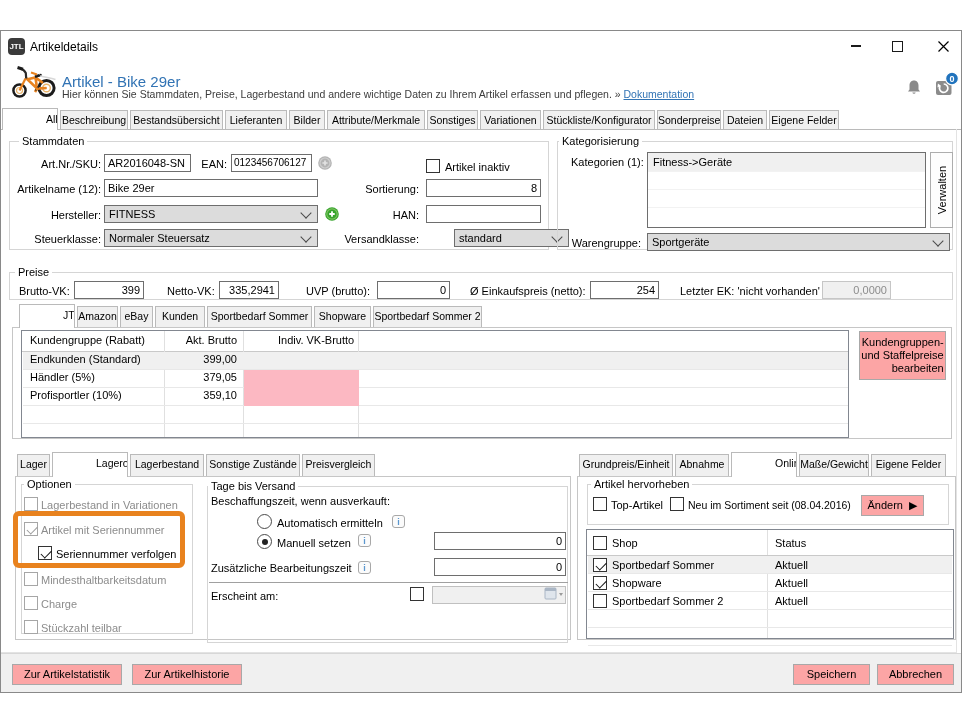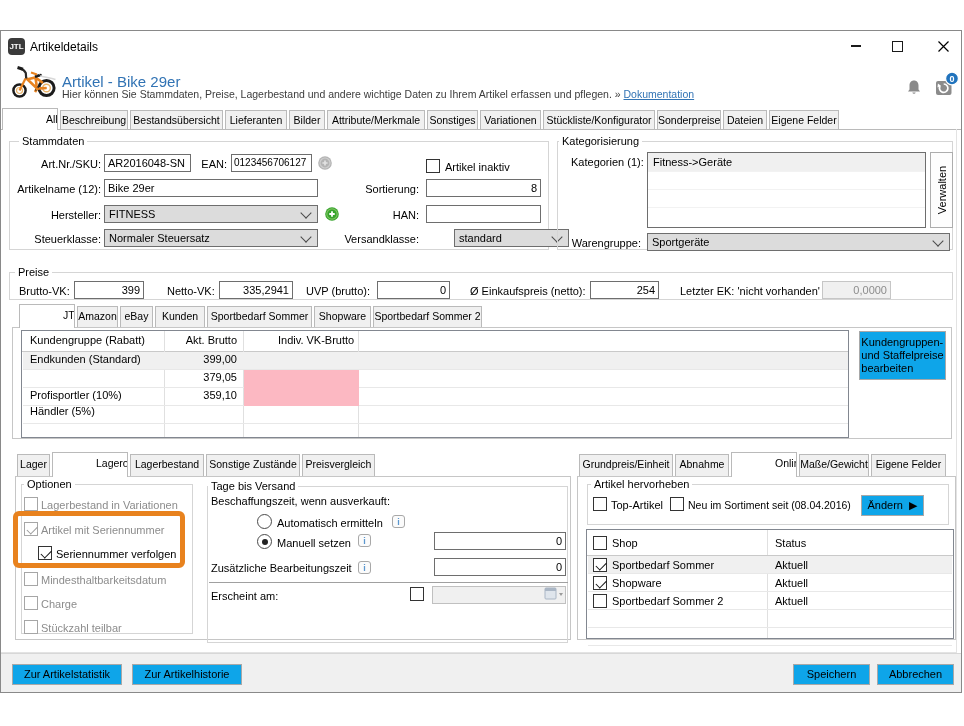--- a/index.html
+++ b/index.html
@@ -13,21 +13,21 @@
 .combo { position:absolute; border:1px solid #6e6e6e; background:#dcdcdc; font-size:11px; color:#000; line-height:16px; padding:0 4px; white-space:nowrap; overflow:hidden; }
 .combo::after { content:""; position:absolute; right:7px; top:3px; width:7px; height:7px; border-right:1.8px solid #4a4a4a; border-bottom:1.8px solid #4a4a4a; transform:rotate(45deg); }
 .grp { position:absolute; border:1px solid #d5d5d5; }
 .glab { position:absolute; top:-7px; left:9px; background:#fff; padding:0 3px; font-size:11px; line-height:13px; white-space:nowrap; }
 .cb { position:absolute; width:14px; height:14px; border:1px solid #333; background:#fff; }
 .cb.dis { border-color:#a6a6a6; }
 .gray { color:#8c8c8c; }
 .tabrow { position:absolute; height:22px; }
 .tab { position:absolute; top:2px; bottom:0; background:#f0f0f0; border:1px solid #bababa; border-bottom:none; color:#000; text-align:center; font-size:10.5px; padding-top:3px; white-space:nowrap; overflow:hidden; }
 .tab.act { top:0; bottom:-1px; background:#fff; z-index:3; padding-top:4px;padding-left:43px; }
-.btn { background:#0ea5e9; border:1px solid #a8a8a8; font-size:11px; color:#000; text-align:left; display:flex; align-items:center; justify-content:center; line-height:13px; }
+.btn { background:#fca5a5; border:1px solid #a8a8a8; font-size:11px; color:#000; text-align:right; display:flex; align-items:center; justify-content:center; line-height:13px; }
 svg.ic { display:block; position:absolute; }
 </style>
 </head>
 <body>
 <div id="win">
 
   <div class="abs" style="left:7px;top:7px;width:17px;height:17px;background:#3a3a3a;border-radius:4px;color:#fff;font-size:8px;font-weight:bold;text-align:center;line-height:17px;">JTL</div>
   <div class="lbl" style="left:29px;top:9px;font-size:12px;">Artikeldetails</div>
   <div class="abs" style="left:850px;top:14px;width:10px;height:2px;background:#1a1a1a;"></div>
   <div class="abs" style="left:891px;top:10px;width:11px;height:11px;border:1px solid #1a1a1a;"></div>
@@ -130,21 +130,21 @@
   </div>
   <div class="lblr" style="left:540px;top:205px;width:100px;">Warengruppe:</div>
   <div class="combo" style="left:646px;top:202px;width:303px;height:18px;">Sportgeräte</div>
 
   <div class="grp" style="left:8px;top:241px;width:944px;height:28px;">
       <span class="glab" style="left:5px;">Preise</span>
     </div>
   <div class="lbl" style="left:18px;top:253px;">Brutto-VK:</div>
   <div class="inp num" style="left:73px;top:250px;width:70px;height:18px;">399</div>
   <div class="lbl" style="left:166px;top:253px;">Netto-VK:</div>
-  <div class="inp num" style="left:218px;top:250px;width:74px;height:18px;">335,2941</div>
+  <div class="inp num" style="left:218px;top:250px;width:60px;height:18px;">335,2941</div>
   <div class="lbl" style="left:305px;top:253px;">UVP (brutto):</div>
   <div class="inp num" style="left:376px;top:250px;width:73px;height:18px;">0</div>
   <div class="lbl" style="left:469px;top:253px;">Ø Einkaufspreis (netto):</div>
   <div class="inp num" style="left:589px;top:250px;width:69px;height:18px;">254</div>
   <div class="lbl" style="left:679px;top:253px;">Letzter EK: 'nicht vorhanden'</div>
   <div class="inp num" style="left:821px;top:250px;width:69px;height:18px;background:#f0f0f0;border-color:#c6c6c6;color:#8c8c8c;">0,0000</div>
 
   <div class="tabrow" style="left:18px;top:273px;height:23px;" id="pricetabs">
       <div class="tab act" style="left: 0px; width: 56px;">JTL-Wawi</div>
       <div class="tab" style="left: 58px; width: 41px;">Amazon</div>
@@ -163,21 +163,21 @@
       </div>
       <div class="abs" style="left:142px;top:0;width:1px;height:100%;background:#e0e0e0;"></div>
       <div class="abs" style="left:221px;top:0;width:1px;height:100%;background:#e0e0e0;"></div>
       <div class="abs" style="left:336px;top:0;width:1px;height:100%;background:#e0e0e0;"></div>
       <div id="prows" class="abs" style="left:0;top:21px;width:826px;">
           <div class="abs" style="left: 1px; top: 0px; width: 825px; height: 18px; border-bottom: 1px solid rgb(232, 232, 232); background: rgb(240, 240, 240);">
             <span class="lbl" style="left: 7px; top: 0px;">Endkunden (Standard)</span>
             <span class="lblr" style="left: 98px; top: 0px; width: 116px;">399,00</span>
           </div>
           <div class="abs" style="left: 1px; top: 18px; width: 825px; height: 18px; border-bottom: 1px solid rgb(232, 232, 232);">
-            <span class="lbl" style="left: 7px; top: 0px; margin-top: 34px;">Händler (5%)</span>
+            <span class="lbl" style="left: 7px; top: 0px;">Händler (5%)</span>
             <span class="lblr" style="left: 98px; top: 0px; width: 116px;">379,05</span>
             <div class="abs" style="left: 221px; top: 0px; width: 115px; height: 18px; background: rgb(252, 184, 194);"></div>
           </div>
           <div class="abs" style="left: 1px; top: 36px; width: 825px; height: 18px; border-bottom: 1px solid rgb(232, 232, 232); padding-left: 35px;">
             <span class="lbl" style="left: 7px; top: 0px;">Profisportler (10%)</span>
             <span class="lblr" style="left: 98px; top: 0px; width: 116px;">359,10</span>
             <div class="abs" style="left: 221px; top: 0px; width: 115px; height: 18px; background: rgb(252, 184, 194);"></div>
           </div>
           <div class="abs" style="left: 1px; top: 54px; width: 825px; height: 18px; border-bottom: 1px solid rgb(232, 232, 232);">
             <span class="lbl" style="left: 7px; top: 0px;"></span>

